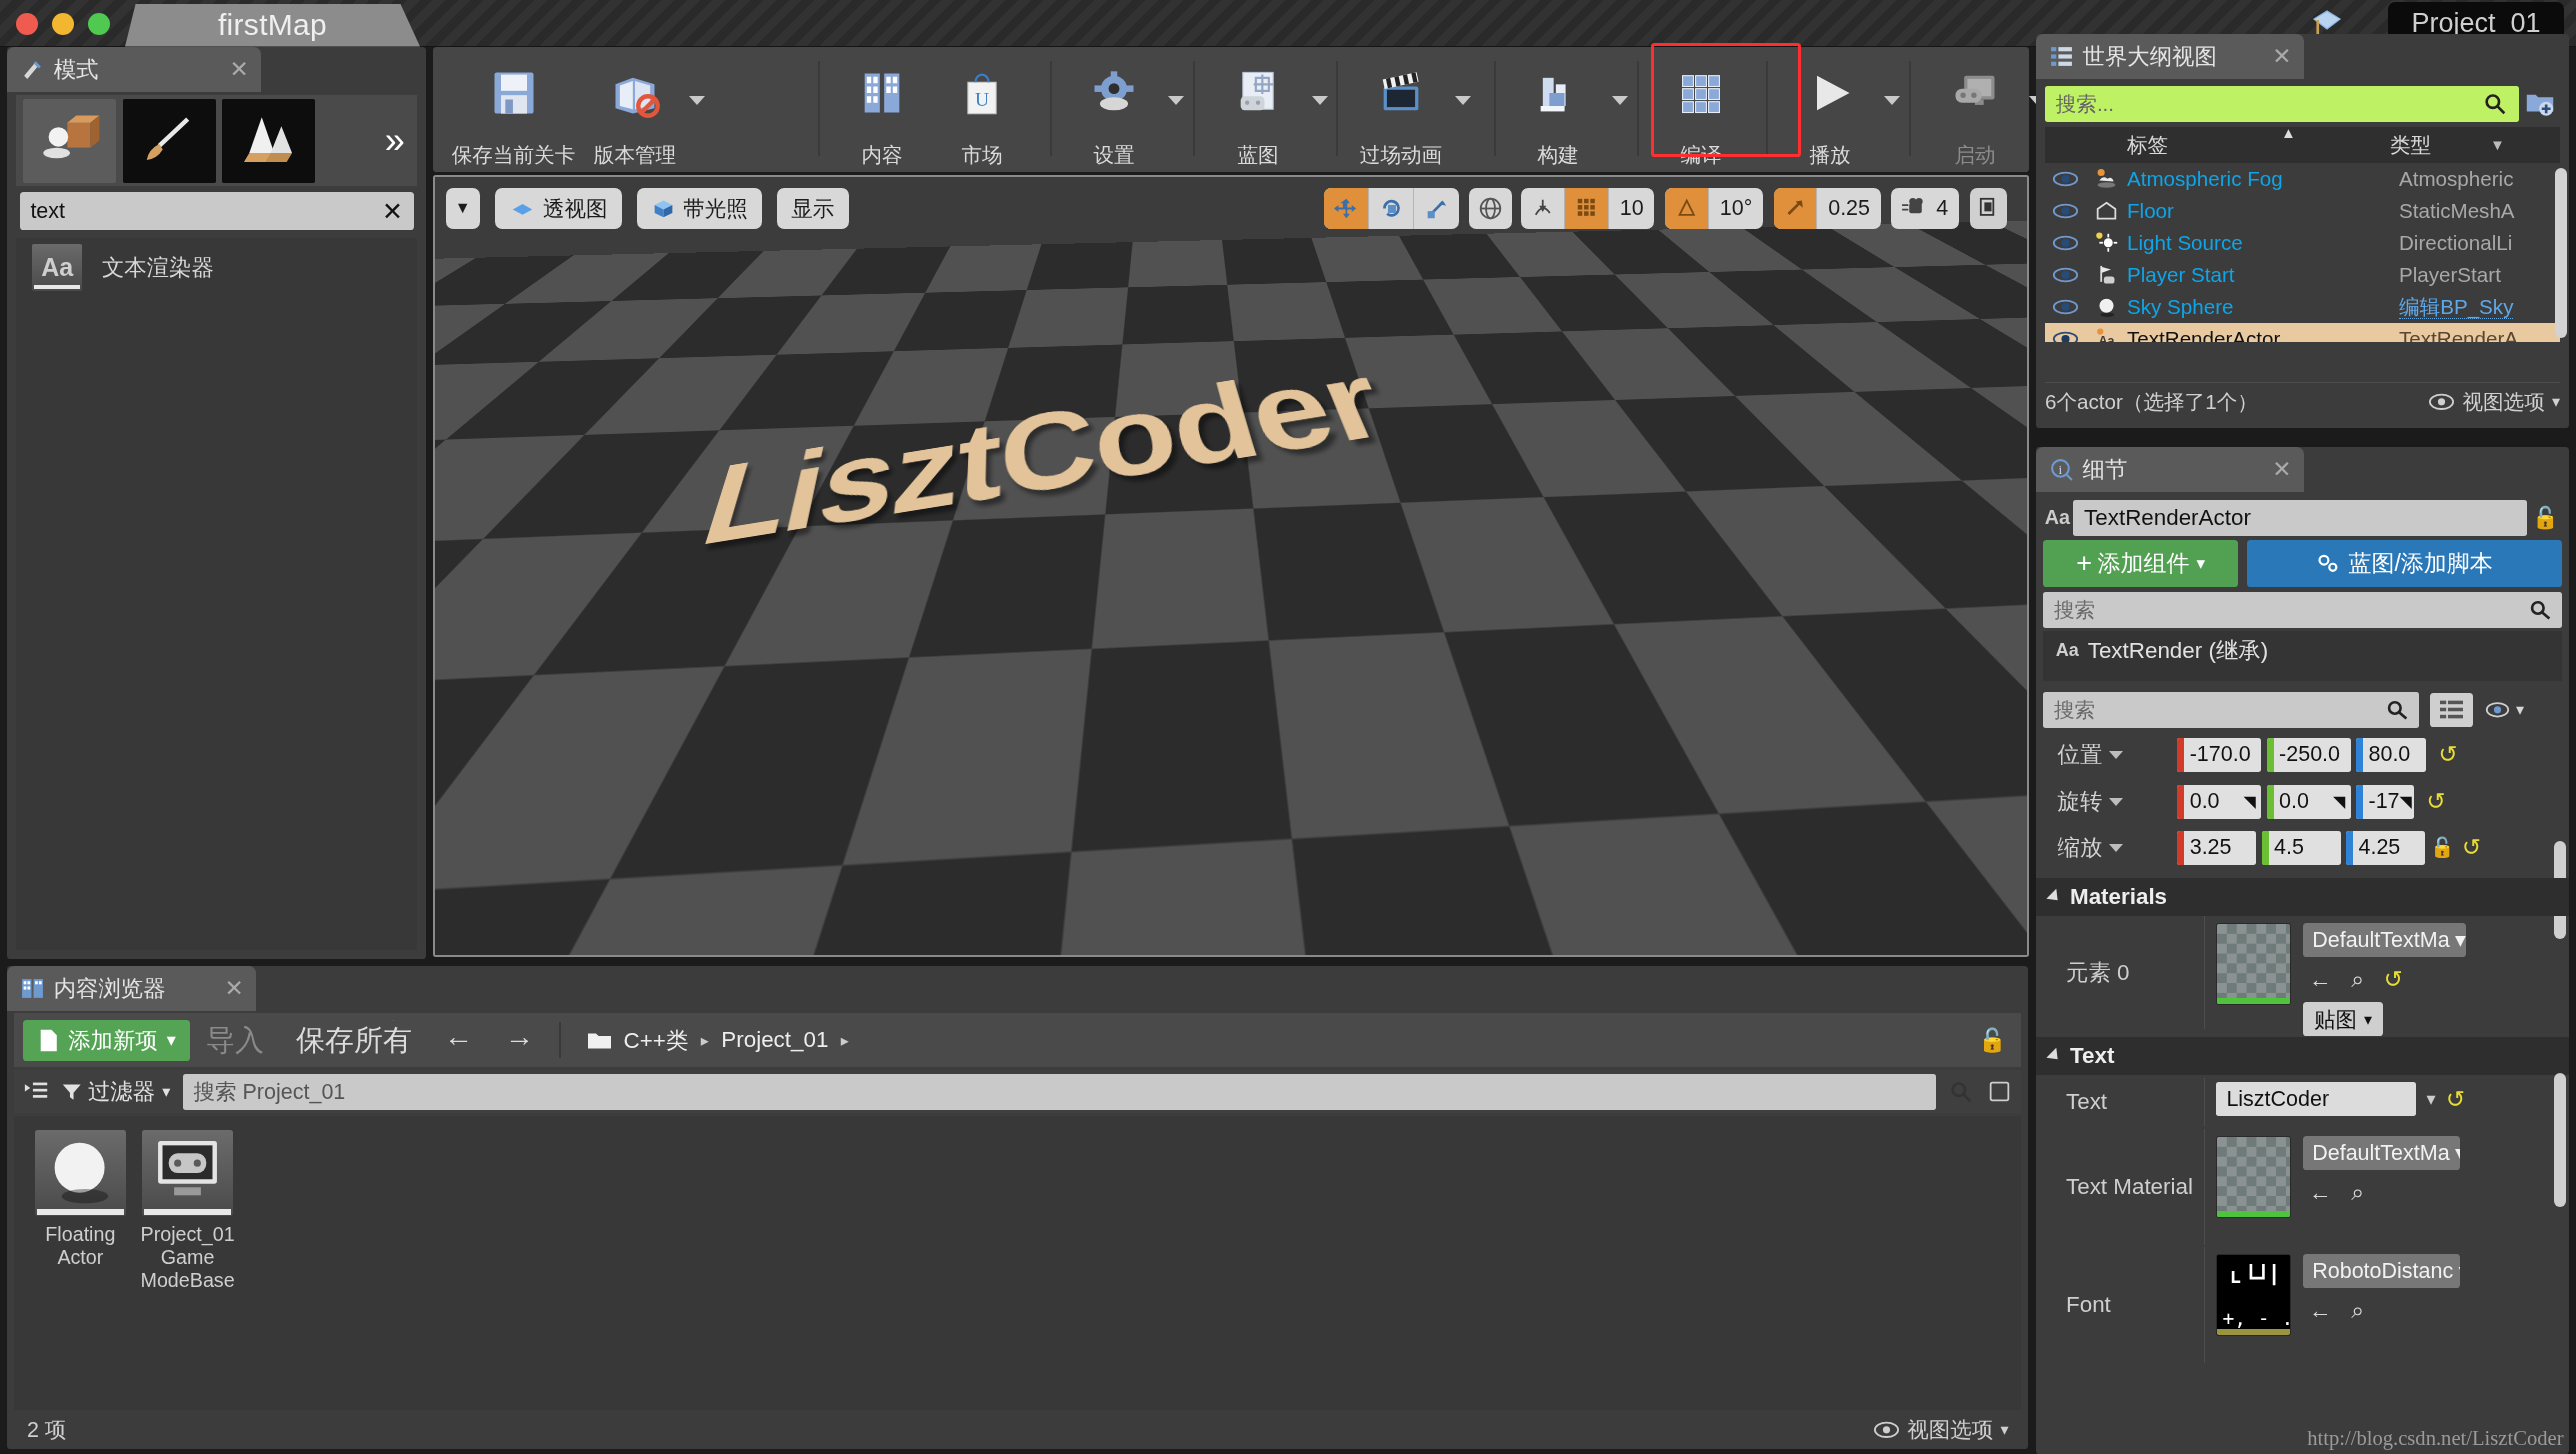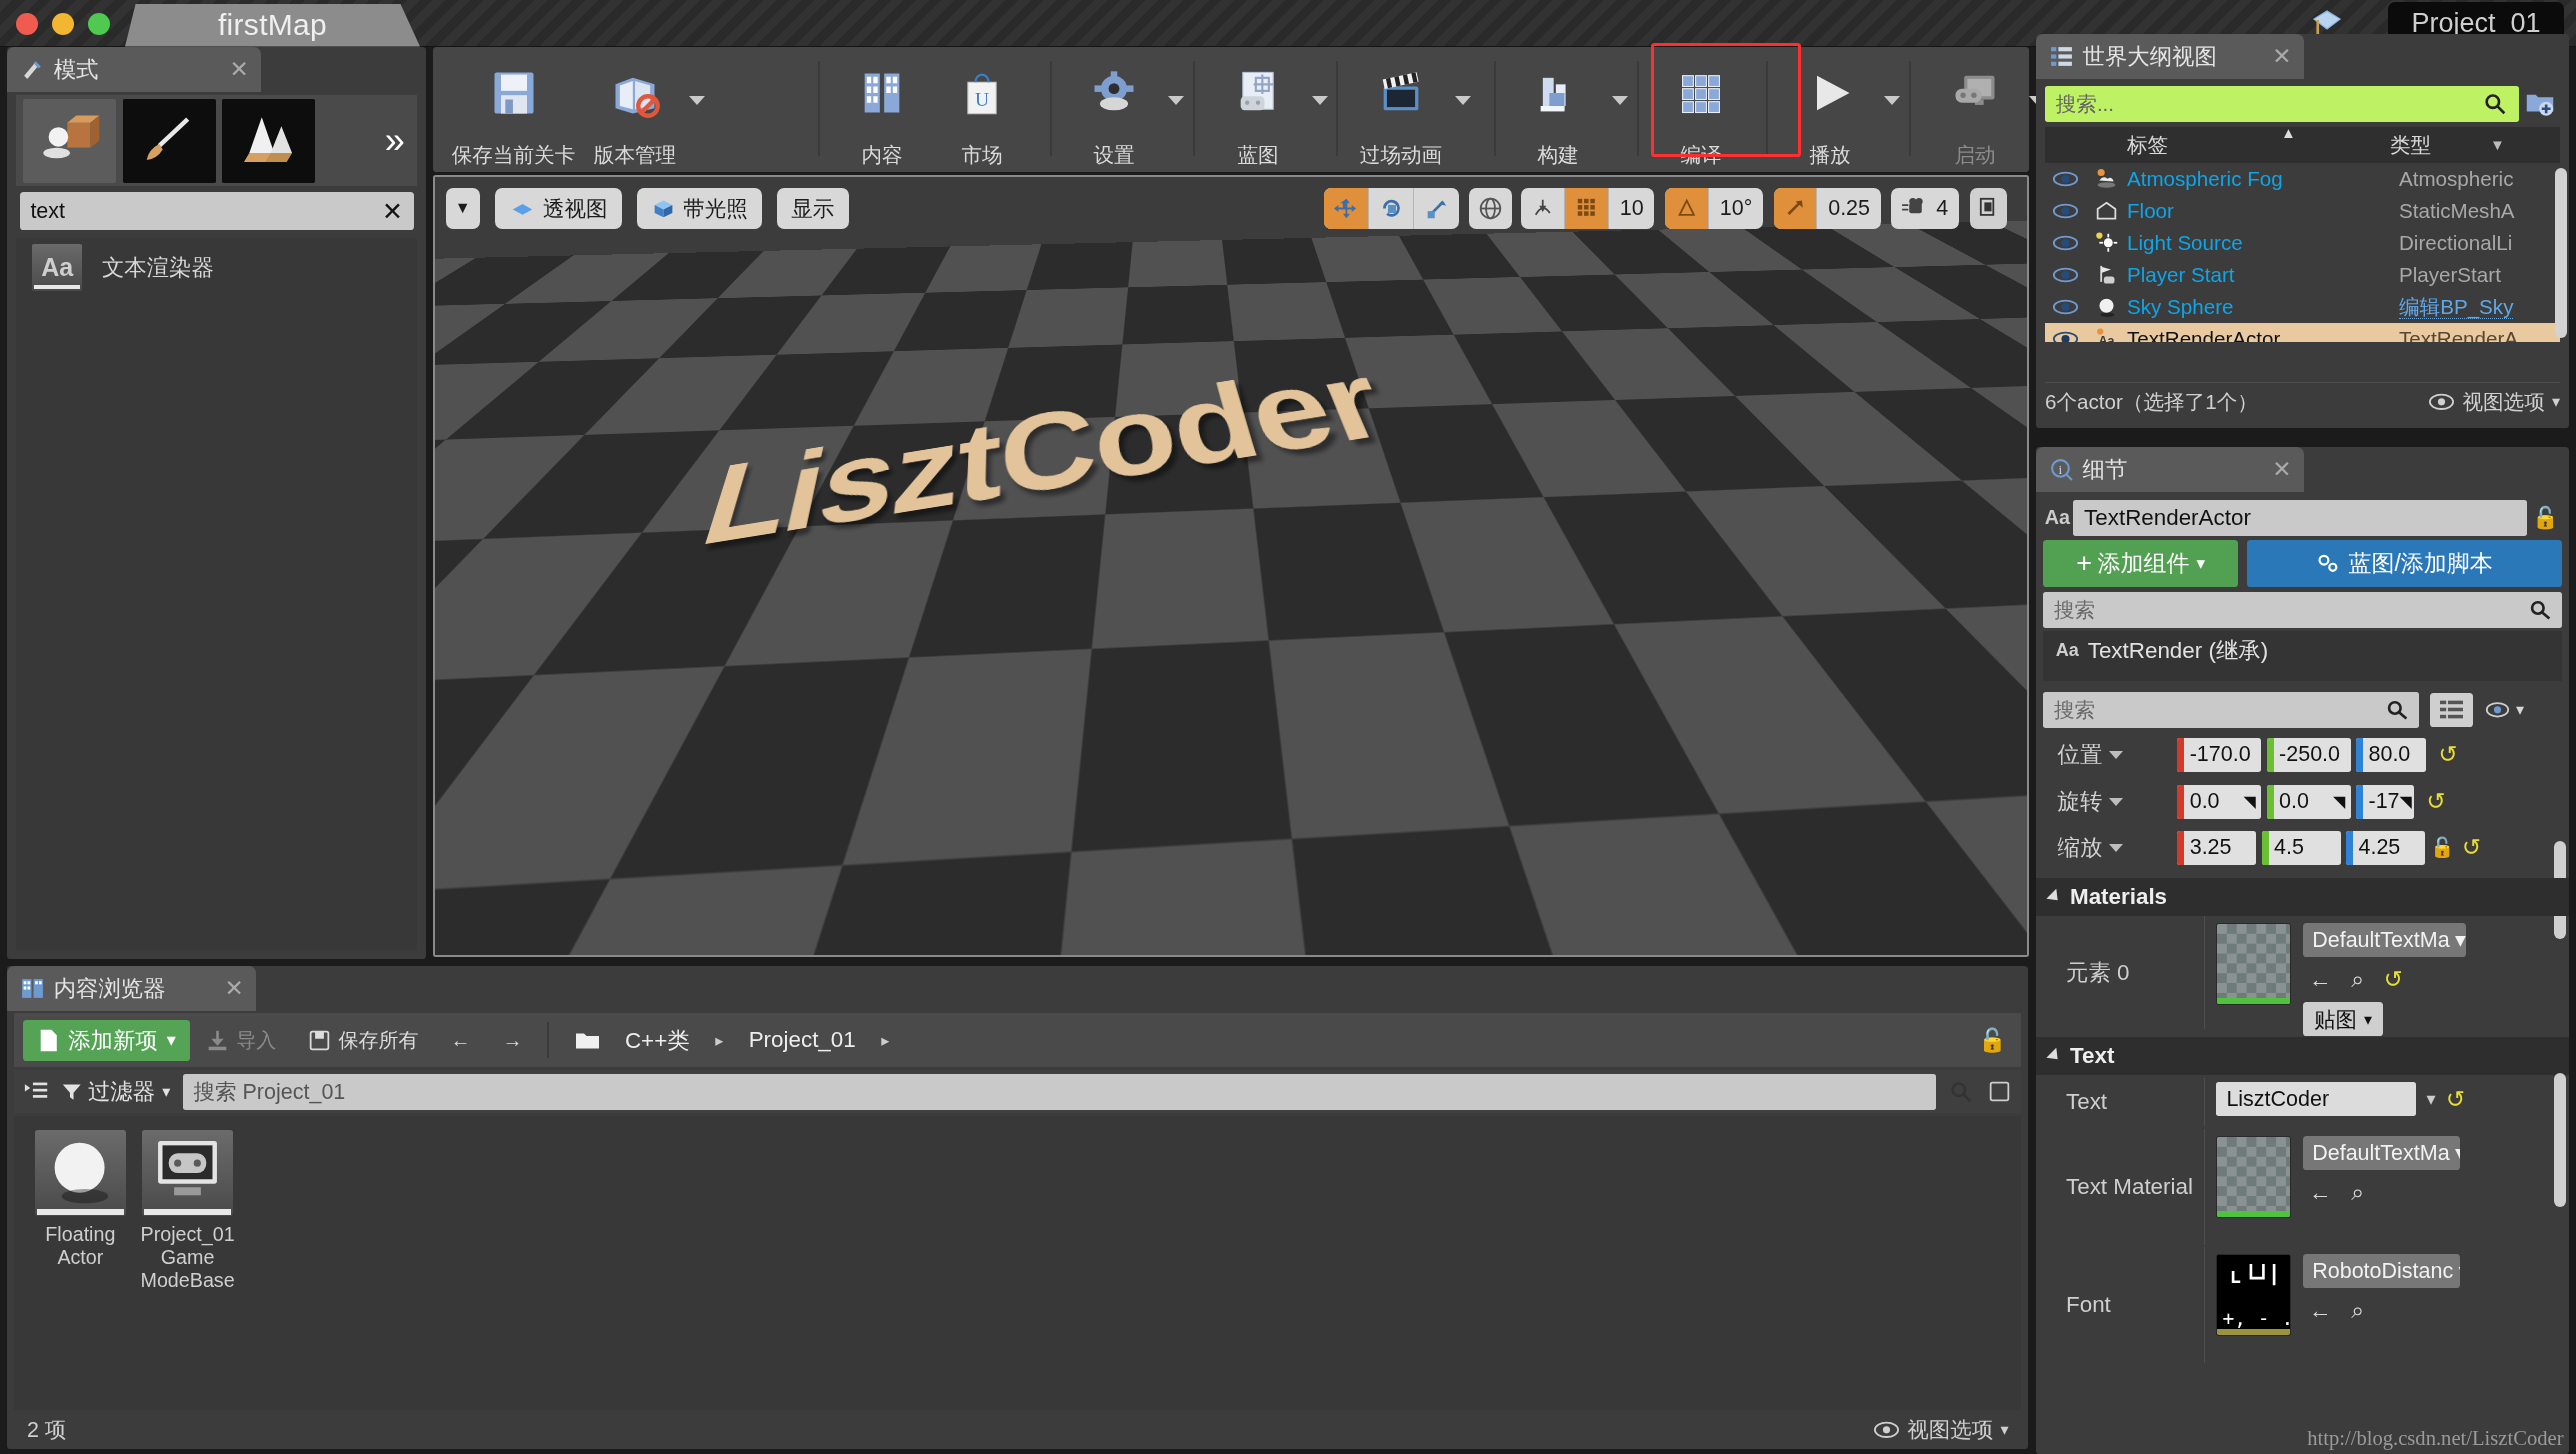--- a/index.html
+++ b/index.html
@@ -163,25 +163,25 @@
   }
   #cbrowser .tabhead{ width:249px; }
   #cb-toolbar{
     position:absolute; left:7.2px; top:47px; width:2007px; height:54px;
     background:#4a4a4a; display:flex; align-items:center; padding-left:9px;
   }
   #cb-add{
     background:#55a455; color:#fff; height:41px; border-radius:3.6px;
     display:flex; align-items:center; padding:0 14.3px; font-size:22.4px; cursor:pointer;
   }
-  .cb-btn{ display:flex; align-items:center; height:41px; padding:0 16px;
-           font-size:20px; cursor:pointer; color:#dcdcdc; }
+  .cb-btn{ display:flex; align-items:flex-end; height:41px; padding:0 16px;
+           font-size:29px; cursor:pointer; color:#dcdcdc;flex-direction:column; }
   .cb-btn.disabled{ color:#8a8a8a; }
   #cb-navsep{ width:1.8px; height:36px; background:#3a3a3a; margin:0 9px; }
-  #cb-path{ display:flex; align-items:center; margin-left:16px; font-size:22.4px; color:#eee;gap:13px; }
+  #cb-path{ display:flex; align-items:center; margin-left:16px; font-size:22.4px; color:#eee; }
   #cb-path .sepc{ margin:0 12.5px; color:#ccc; font-size:16px; }
   #cb-lock{ margin-left:auto; margin-right:14.3px; color:#bbb; font-size:23px; }
   #cb-filterbar{
     position:absolute; left:7.2px; top:104px; width:2007px; height:43px;
     background:#3f3f3f; display:flex; align-items:center; padding-left:9px;
   }
   #cb-filter{ display:flex; align-items:center; font-size:22.4px; color:#e2e2e2; cursor:pointer; }
   #cb-search{
     margin-left:12.5px; flex:1; height:36px; background:#c9c9c9; border-radius:2.7px;
     display:flex; align-items:center; padding:0 10.7px; color:#555; font-size:21.5px;

